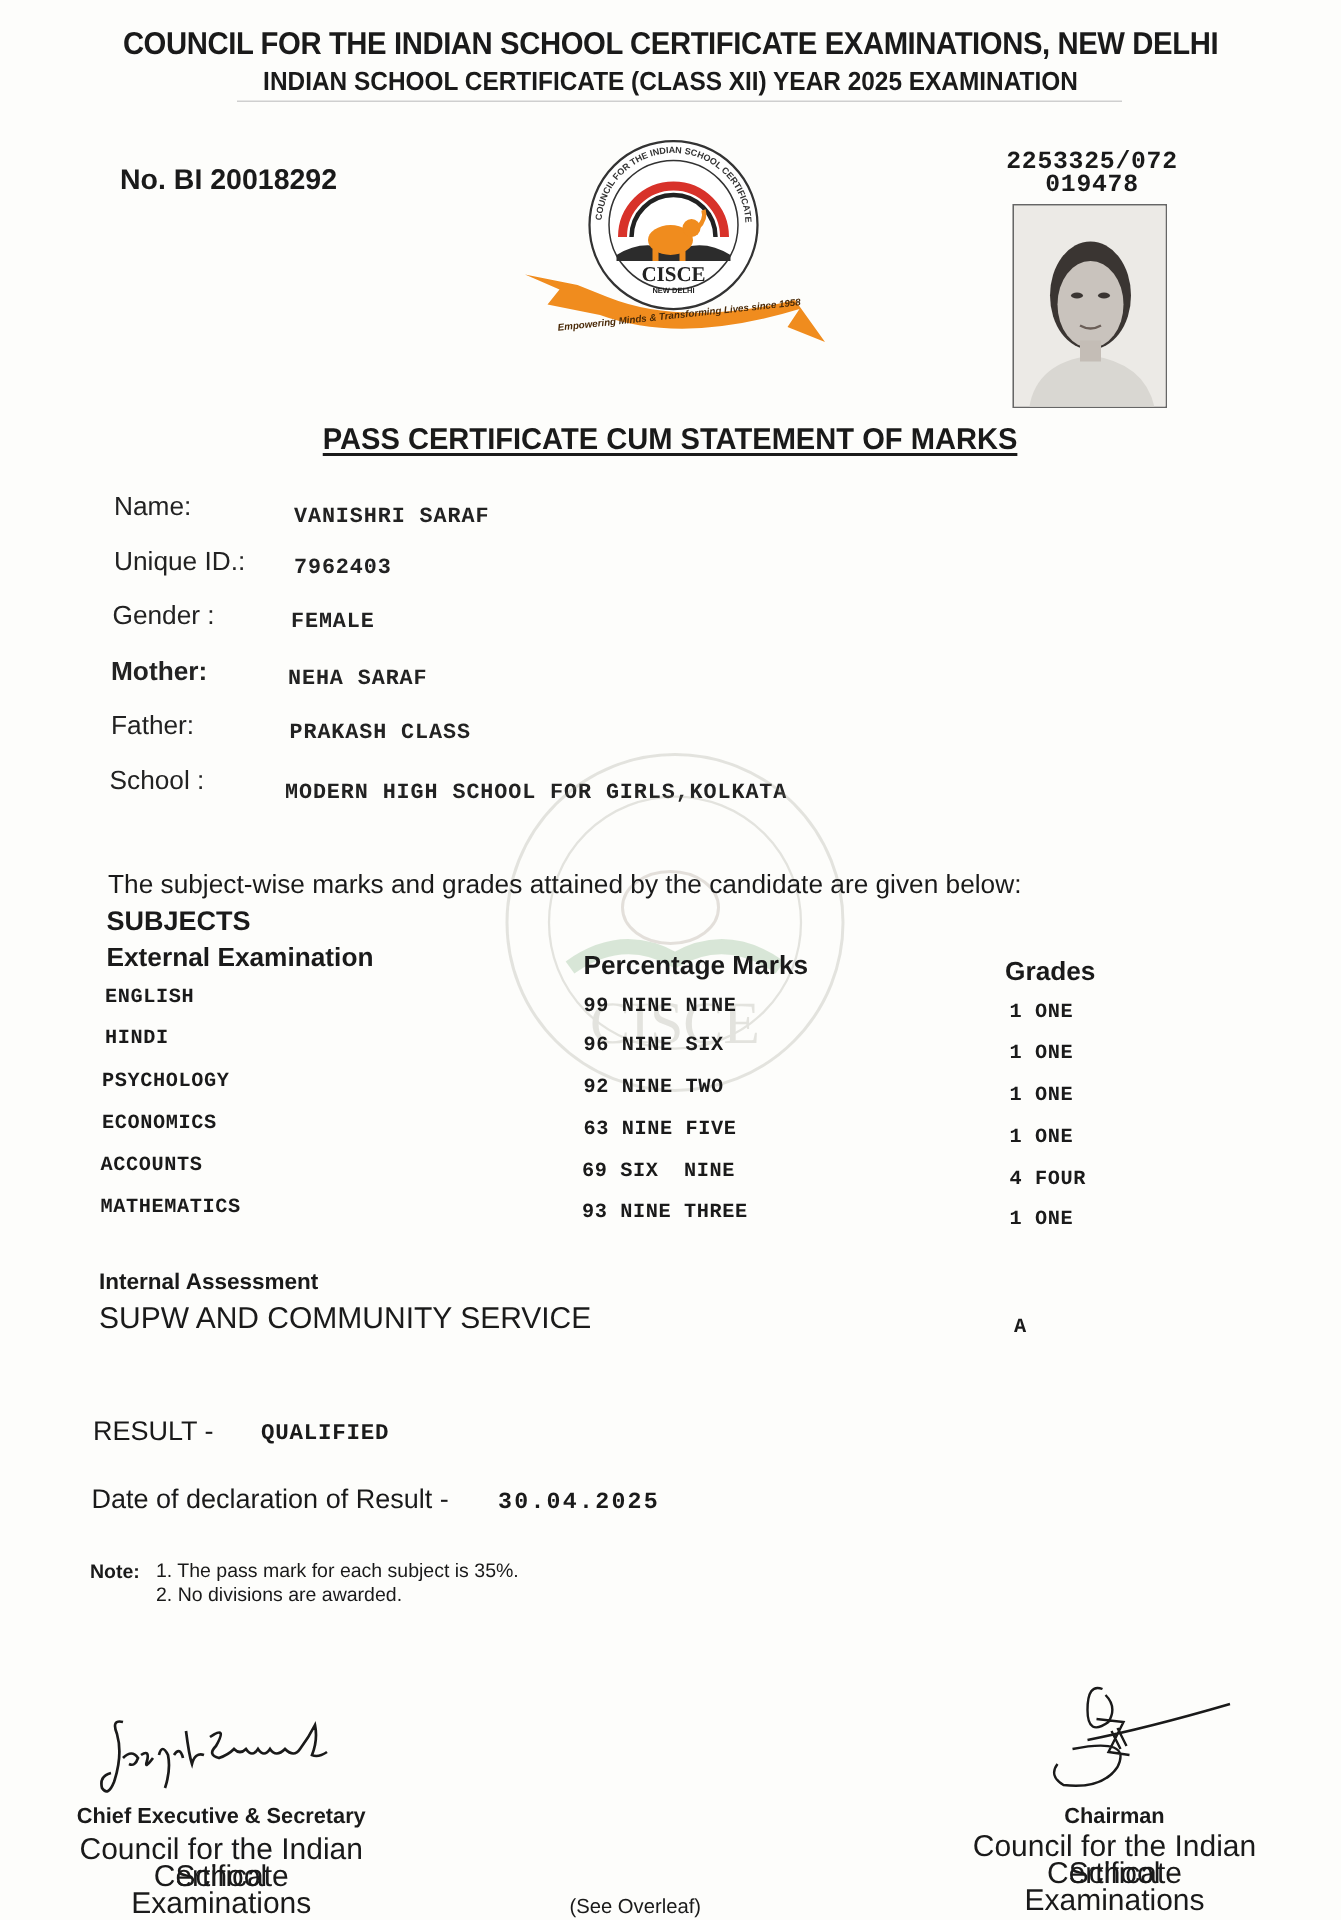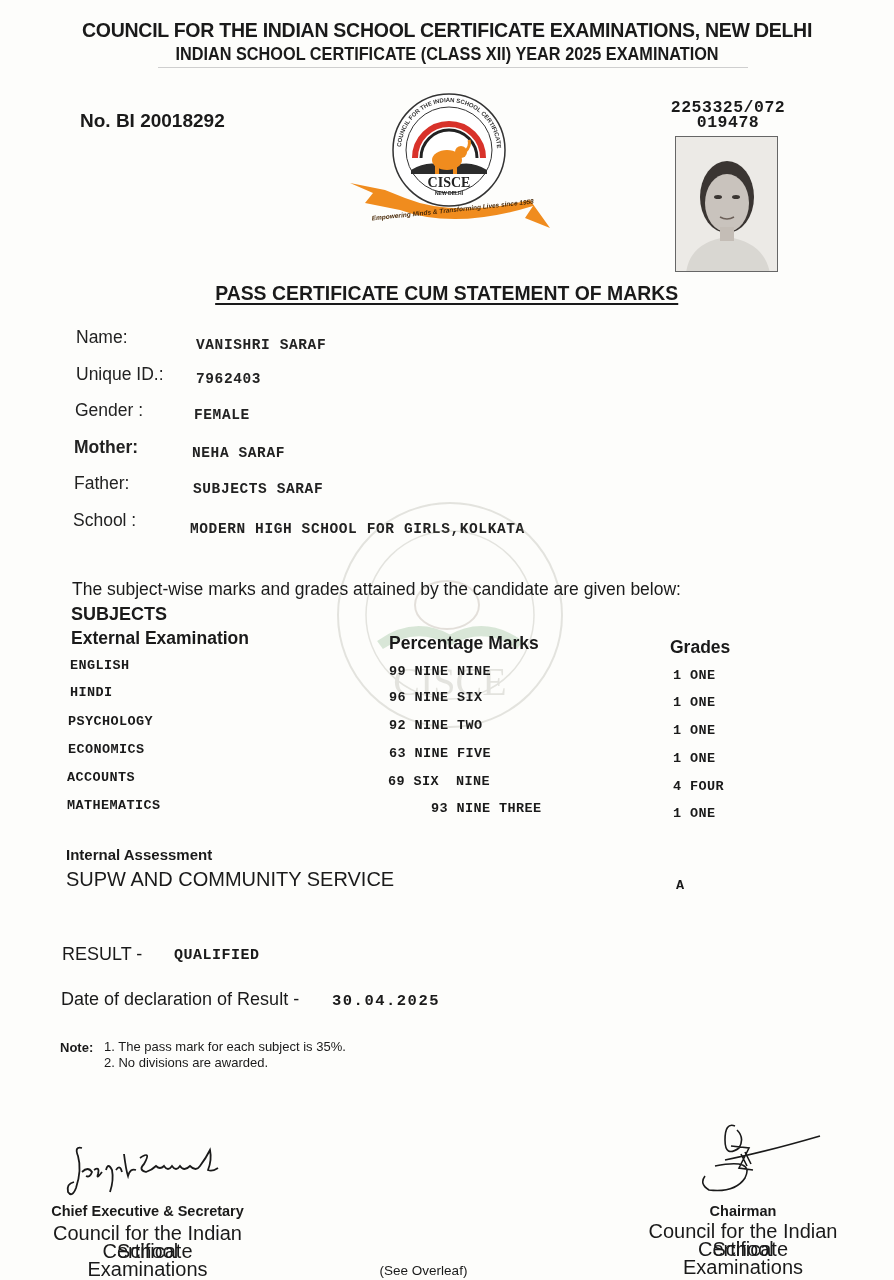--- a/index.html
+++ b/index.html
@@ -90,21 +90,21 @@
 <div class="abs lbl" style="left:76px; top:364px;">Unique ID.:</div>
 <div class="abs val mono" style="left:196px; top:371px;">7962403</div>
 
 <div class="abs lbl" style="left:75px; top:400px;">Gender :</div>
 <div class="abs val mono" style="left:194px; top:407px;">FEMALE</div>
 
 <div class="abs lbl" style="left:74px; top:437px;font-weight:bold;">Mother:</div>
 <div class="abs val mono" style="left:192px; top:445px;">NEHA SARAF</div>
 
 <div class="abs lbl" style="left:74px; top:473px;">Father:</div>
-<div class="abs val mono" style="left:193px; top:481px;">SUBJECTS SARAF</div>
+<div class="abs val mono" style="left:193px; top:481px;">PRAKASH CLASS</div>
 
 <div class="abs lbl" style="left:73px; top:510px;">School :</div>
 <div class="abs val mono" style="left:190px; top:521px;">MODERN HIGH SCHOOL FOR GIRLS,KOLKATA</div>
 
 <div class="abs watermark">
   <svg width="270" height="250" viewBox="0 0 270 250">
     <circle cx="135" cy="120" r="112" fill="none" stroke="#8a8a7a" stroke-width="2"></circle>
     <circle cx="135" cy="120" r="84" fill="none" stroke="#8a8a7a" stroke-width="1.5"></circle>
     <path d="M65 150 Q100 125 135 145 Q170 125 205 150" fill="none" stroke="#5a9a5a" stroke-width="10"></path>
     <ellipse cx="132" cy="110" rx="32" ry="24" fill="none" stroke="#8a7a6a" stroke-width="2"></ellipse>
@@ -139,21 +139,21 @@
     <div class="abs subj mono" style="left:389px; top:746px; white-space:pre;">63 NINE FIVE</div>
     <div class="abs subj mono" style="left:673px; top:751px;">1 ONE</div>
   </div>
   <div>
     <div class="abs subj mono" style="left:67px; top:770px;">ACCOUNTS</div>
     <div class="abs subj mono" style="left:388px; top:774px; white-space:pre;">69 SIX  NINE</div>
     <div class="abs subj mono" style="left:673px; top:779px;">4 FOUR</div>
   </div>
   <div>
     <div class="abs subj mono" style="left:67px; top:798px;">MATHEMATICS</div>
-    <div class="abs subj mono" style="left:388px; top:801px; white-space:pre;margin-left:43px;">93 NINE THREE</div>
+    <div class="abs subj mono" style="left:388px; top:801px; white-space:pre;">93 NINE THREE</div>
     <div class="abs subj mono" style="left:673px; top:806px;">1 ONE</div>
   </div>
 </div>
 
 <div class="abs" style="left:66px; top:846px; font-size:15px; font-weight:bold;">Internal Assessment</div>
 <div class="abs" style="left:66px; top:868px; font-size:20px;">SUPW AND COMMUNITY SERVICE</div>
 <div class="abs subj mono" style="left:676px; top:878px;">A</div>
 
 <div class="abs" style="left:62px; top:944px; font-size:18px;">RESULT -</div>
 <div class="abs mono" style="left:174px; top:947px; font-size:15px; letter-spacing:0.5px;">QUALIFIED</div>

